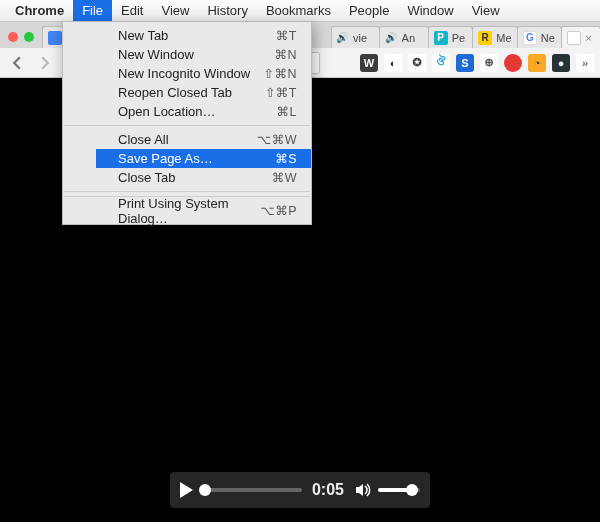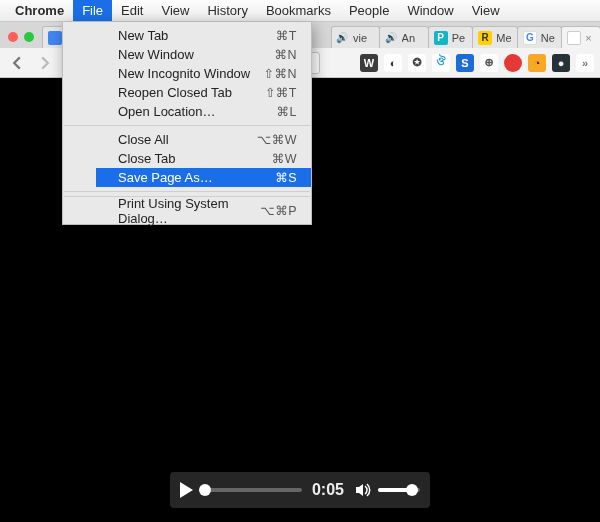--- a/index.html
+++ b/index.html
@@ -191,27 +191,27 @@
     </div>
   <div class="drow">
       <span class="dlabel">Open Location…</span>
       <span class="dshort">⌘L</span>
     </div>
   <div class="sep"></div>
   <div class="drow">
       <span class="dlabel">Close All</span>
       <span class="dshort">⌥⌘W</span>
     </div>
-  <div class="drow">
-      <span class="dlabel">Close Tab</span>
-      <span class="dshort">⌘W</span>
-    </div>
   <div class="drow hl">
       <span class="dlabel">Save Page As…</span>
       <span class="dshort">⌘S</span>
+    </div>
+  <div class="drow">
+      <span class="dlabel">Close Tab</span>
+      <span class="dshort">⌘W</span>
     </div>
   <div class="sep"></div>
   <div class="sep"></div>
   <div class="drow">
       <span class="dlabel">Print Using System Dialog…</span>
       <span class="dshort">⌥⌘P</span>
     </div>
 </div>
 
 <div class="tabstrip">

